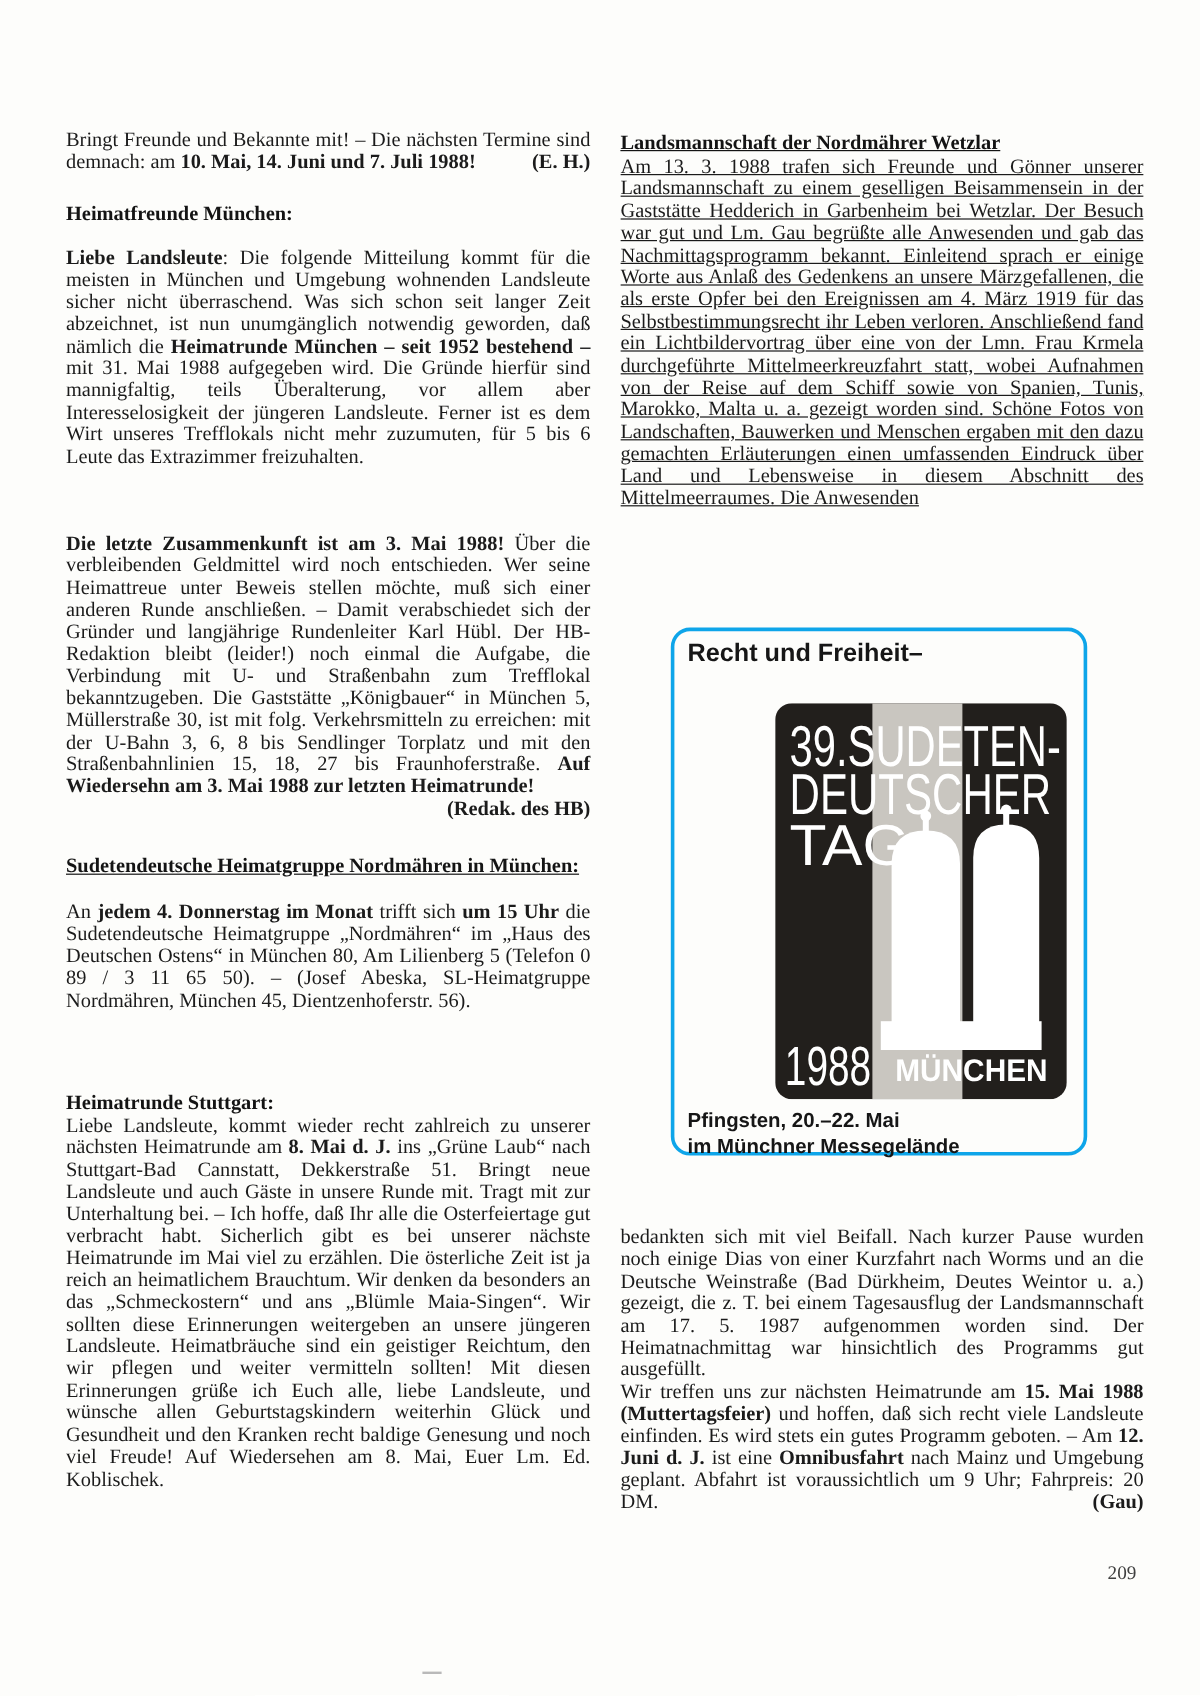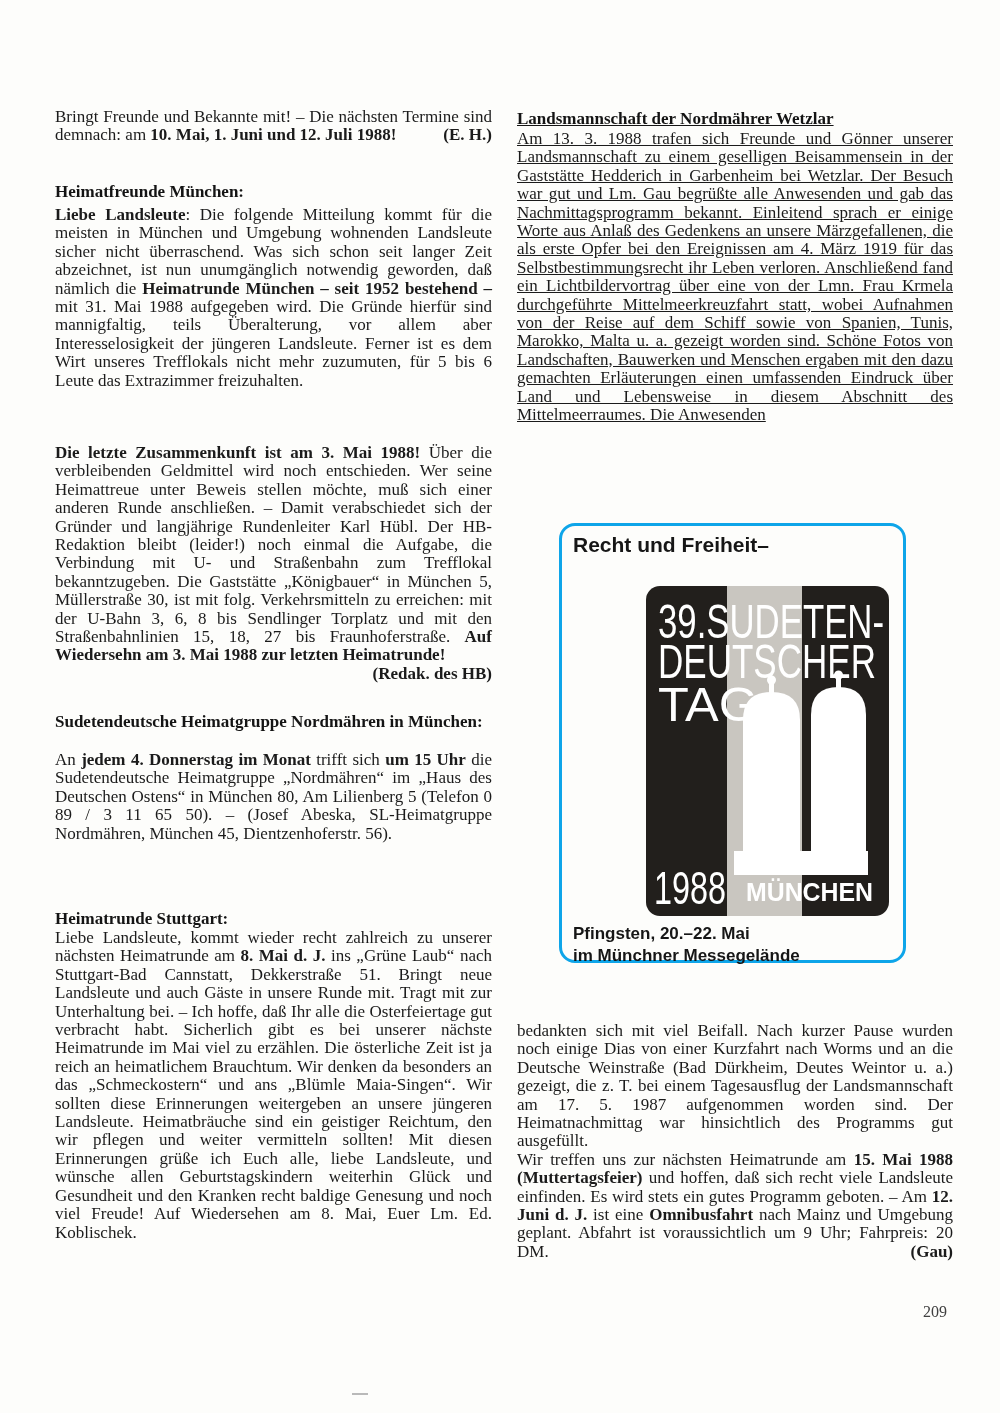--- a/index.html
+++ b/index.html
@@ -19,25 +19,25 @@
   .head{
     font-size:17px;line-height:18.4px;font-weight:bold;text-align:justify;color:#141414;
   }
   .b{font-weight:bold;}
   .sig{float:right;font-weight:bold;}
   
   #l-intro{top:0;}
   #l-muc-head{top:75;}
   #l-muc-para{top:98px;}
   #l-letzte{top:336px;}
-  #l-nord-head{top:605px;}
+  #l-nord-head{top:605px;text-decoration:underline;}
   #l-nord-para{top:643px;}
   #l-stu-head{top:802px;}
   #l-stu-para{top:821px;}
-  #l-muc-head{top:75px;}
+  #l-muc-head{top:61px;}
   
   #r-head{top:2px;text-decoration:underline;}
   #r-para1{top:22px;max-height:390px;overflow:hidden;text-decoration:underline;}
   #r-para23{top:914px;}
   #r-para23 p{margin:0;}
   
   #ad-box{
     position:absolute;top:415px;left:42px;width:341px;height:434px;
     border:3px solid #0ea5e9;border-radius:16px;background:#fdfdfb;
   }
@@ -64,21 +64,21 @@
   #scan-artifact{
     position:absolute;left:352px;top:1393px;width:16px;height:2px;background:#b9b9b9;
   }
 </style>
 </head>
 <body>
 
 <div class="page">
 
   <div class="col" id="col-left">
-    <p class="para block" id="l-intro"><span>Bringt Freunde und Bekannte mit! – Die nächsten Termine sind demnach: am </span><span class="b">10. Mai, 1. Juni und 12. Juli 1988!</span><span class="sig">(E. H.)</span></p>
+    <p class="para block" id="l-intro"><span>Bringt Freunde und Bekannte mit! – Die nächsten Termine sind demnach: am </span><span class="b">10. Mai, 14. Juni und 7. Juli 1988!</span><span class="sig">(E. H.)</span></p>
     <h3 class="head block" id="l-muc-head">Heimatfreunde München:</h3>
     <p class="para block" id="l-muc-para"><span class="b">Liebe Landsleute</span><span>: Die folgende Mitteilung kommt für die meisten in München und Umgebung wohnenden Landsleute sicher nicht überraschend. Was sich schon seit langer Zeit abzeichnet, ist nun unumgänglich notwendig geworden, daß nämlich die </span><span class="b">Heimatrunde München – seit 1952 bestehend –</span><span> mit 31. Mai 1988 aufgegeben wird. Die Gründe hierfür sind mannigfaltig, teils Überalterung, vor allem aber Interesselosigkeit der jüngeren Landsleute. Ferner ist es dem Wirt unseres Trefflokals nicht mehr zuzumuten, für 5 bis 6 Leute das Extrazimmer freizuhalten.</span></p>
     <p class="para block" id="l-letzte"><span class="b">Die letzte Zusammenkunft ist am 3. Mai 1988!</span><span> Über die verbleibenden Geldmittel wird noch entschieden. Wer seine Heimattreue unter Beweis stellen möchte, muß sich einer anderen Runde anschließen. – Damit verabschiedet sich der Gründer und langjährige Rundenleiter Karl Hübl. Der HB-Redaktion bleibt (leider!) noch einmal die Aufgabe, die Verbindung mit U- und Straßenbahn zum Trefflokal bekanntzugeben. Die Gaststätte „Königbauer“ in München 5, Müllerstraße 30, ist mit folg. Verkehrsmitteln zu erreichen: mit der U-Bahn 3, 6, 8 bis Sendlinger Torplatz und mit den Straßenbahnlinien 15, 18, 27 bis Fraunhoferstraße. </span><span class="b">Auf Wiedersehn am 3. Mai 1988 zur letzten Heimatrunde!</span><span class="b sig">(Redak. des HB)</span></p>
     <h3 class="head block" id="l-nord-head">Sudetendeutsche Heimatgruppe Nordmähren in München:</h3>
     <p class="para block" id="l-nord-para"><span>An </span><span class="b">jedem 4. Donnerstag im Monat</span><span> trifft sich </span><span class="b">um 15 Uhr</span><span> die Sudetendeutsche Heimatgruppe „Nordmähren“ im „Haus des Deutschen Ostens“ in München 80, Am Lilienberg 5 (Telefon 0 89 / 3 11 65 50). – (Josef Abeska, SL-Heimatgruppe Nordmähren, München 45, Dientzenhoferstr. 56).</span></p>
     <h3 class="head block" id="l-stu-head">Heimatrunde Stuttgart:</h3>
     <p class="para block" id="l-stu-para"><span>Liebe Landsleute, kommt wieder recht zahlreich zu unserer nächsten Heimatrunde am </span><span class="b">8. Mai d. J.</span><span> ins „Grüne Laub“ nach Stuttgart-Bad Cannstatt, Dekkerstraße 51. Bringt neue Landsleute und auch Gäste in unsere Runde mit. Tragt mit zur Unterhaltung bei. – Ich hoffe, daß Ihr alle die Osterfeiertage gut verbracht habt. Sicherlich gibt es bei unserer nächste Heimatrunde im Mai viel zu erzählen. Die österliche Zeit ist ja reich an heimatlichem Brauchtum. Wir denken da besonders an das „Schmeckostern“ und ans „Blümle Maia-Singen“. Wir sollten diese Erinnerungen weitergeben an unsere jüngeren Landsleute. Heimatbräuche sind ein geistiger Reichtum, den wir pflegen und weiter vermitteln sollten! Mit diesen Erinnerungen grüße ich Euch alle, liebe Landsleute, und wünsche allen Geburtstagskindern weiterhin Glück und Gesundheit und den Kranken recht baldige Genesung und noch viel Freude! Auf Wiedersehen am 8. Mai, Euer Lm. Ed. Koblischek.</span></p>
   </div>
 
   <div class="col" id="col-right">

